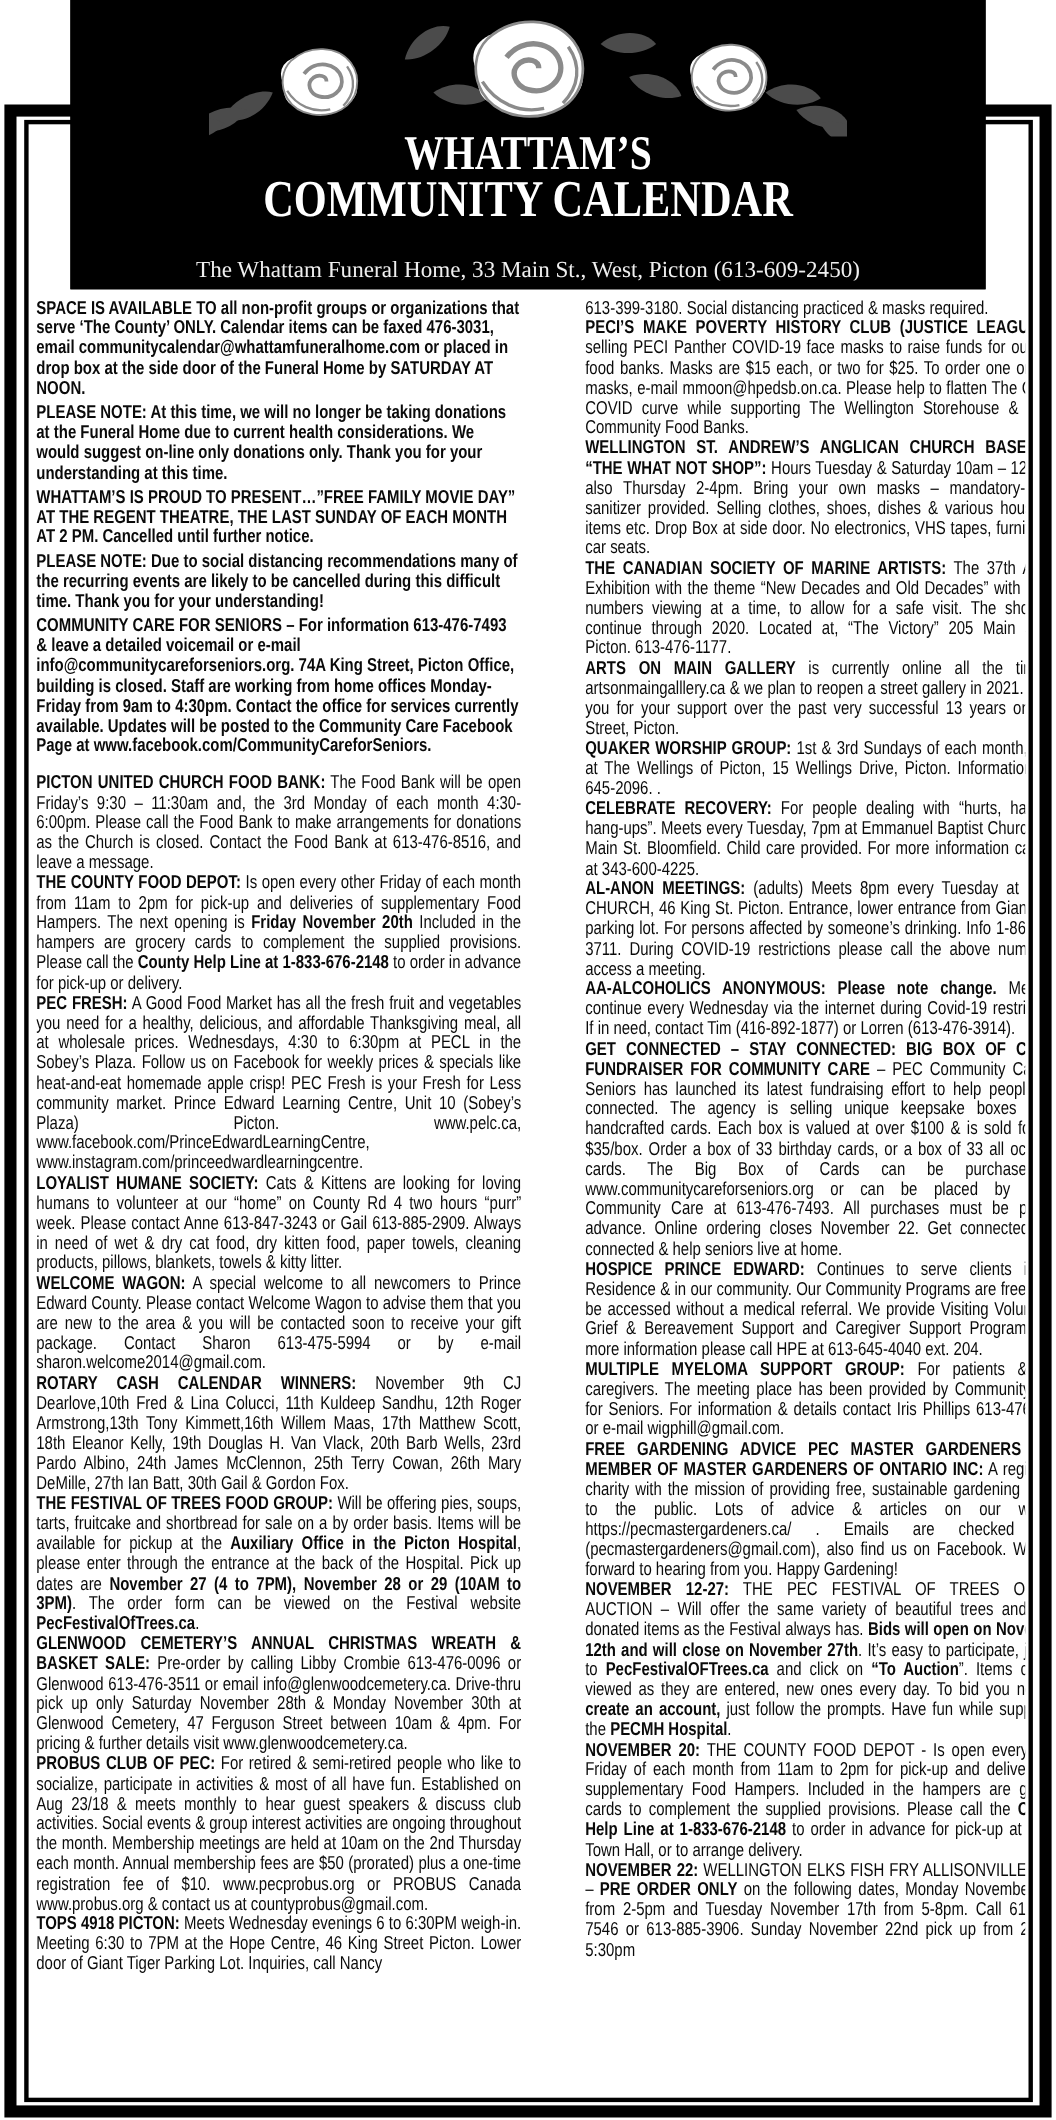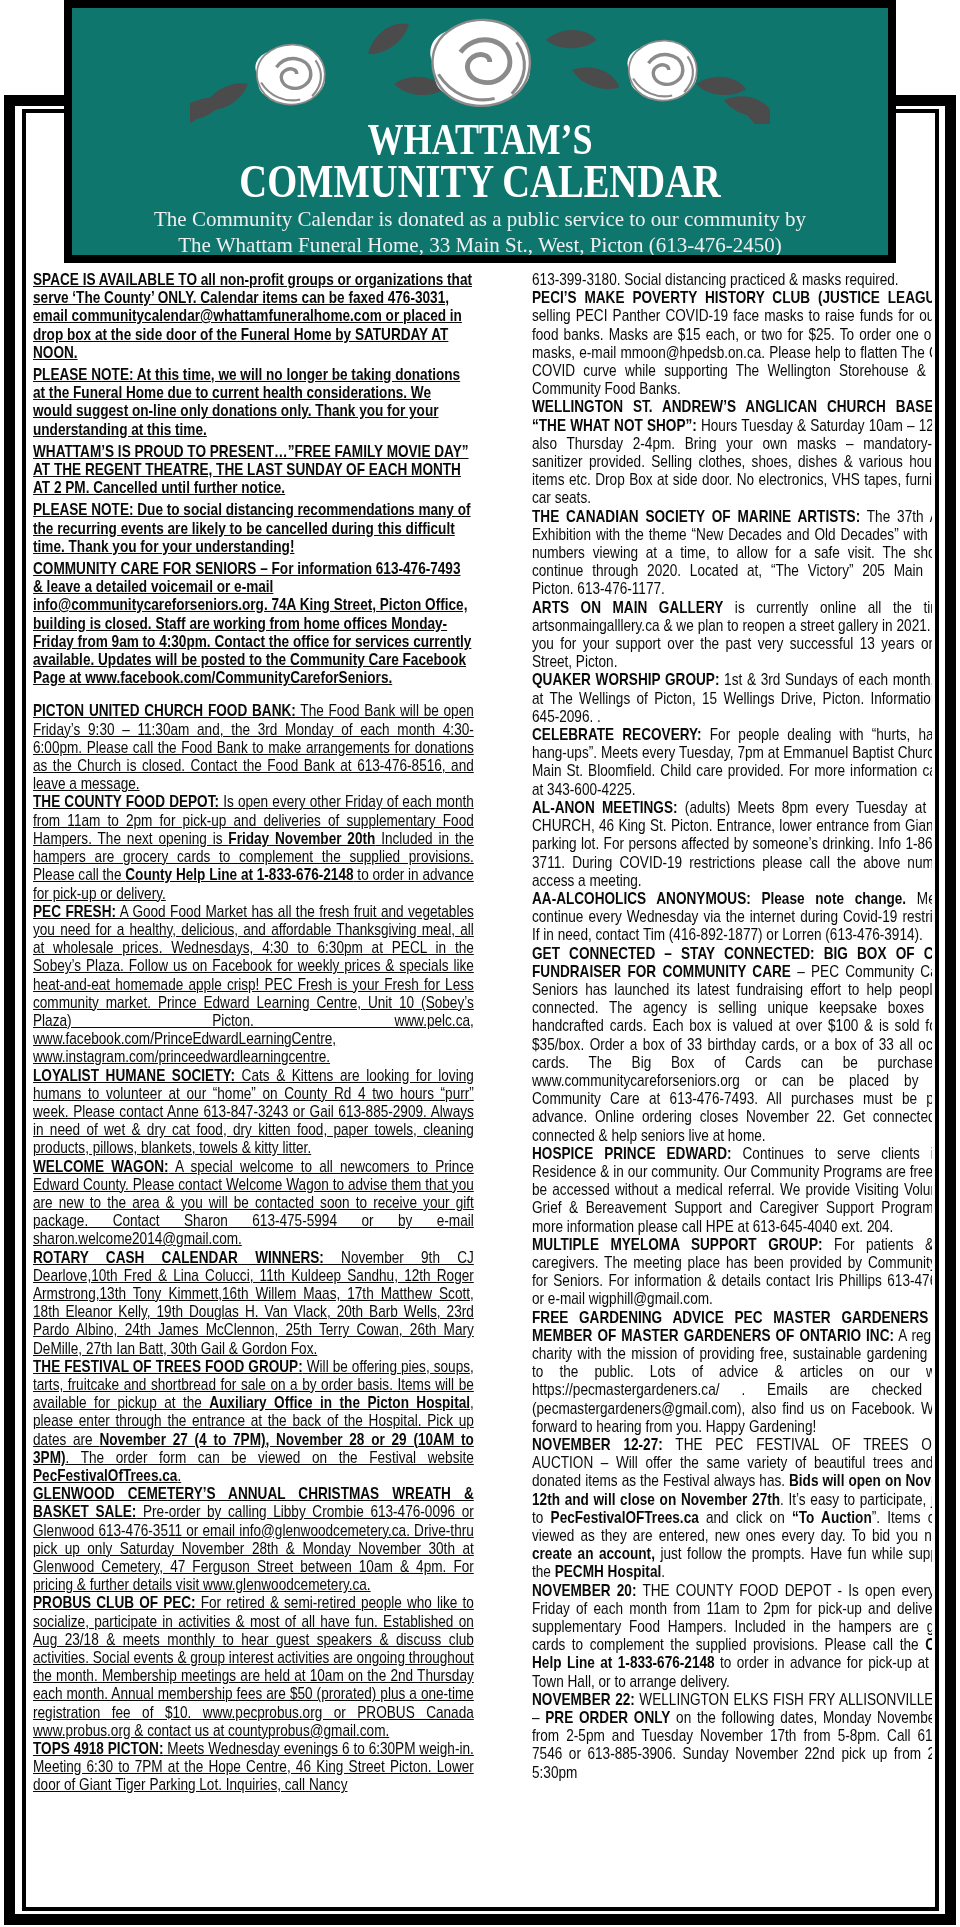--- a/index.html
+++ b/index.html
@@ -13,21 +13,21 @@
     position:absolute; left:4px; right:4px; top:95px; bottom:2px;
     border:11px solid #000; z-index:1;
   }
   .inner-frame {
     position:absolute; left:22px; right:21px; top:109px; bottom:16px;
     border:4px solid #000; z-index:1;
   }
   
   .header {
     position:absolute; left:64px; top:0; width:832px; height:263px;
-    box-sizing:border-box; border:8px solid #000; background:#0f766e;
+    box-sizing:border-box; border:8px solid #000; background:#000000;
     z-index:3; color:#fff; overflow:hidden;
   }
   .roses { position:absolute; top:4px; left:50%; transform:translateX(-50%); }
   .title1, .title2 {
     position:absolute; left:0; width:100%; text-align:center;
     font-family:"Liberation Serif", serif; font-weight:bold; color:#ffffff;
     transform:scaleX(0.82); white-space:nowrap;
   }
   .title1 { top:110px; font-size:44px; line-height:1; }
   .title2 { top:150px; font-size:47px; line-height:1; }
@@ -37,21 +37,21 @@
     font-size:21px; line-height:1; white-space:nowrap;
   }
   .sub1 { top:201px; }
   .sub2 { top:227px; }
   
   .content {
     position:absolute; left:33px; top:271px; width:899px; height:1632px;
     z-index:2; overflow:hidden;
   }
   .col { position:absolute; top:0; height:100%; overflow:hidden; }
-  .col.left  { left:0;     width:441px;text-decoration:underline; }
+  .col.left  { left:0;     width:441px; }
   .col.right { left:459px; width:440px;margin-left:40px; }
   .col-inner {
     transform:scaleX(0.8); transform-origin:0 0;
     font-size:17px; line-height:18.2px;
   }
   .col.left  .col-inner { width:551px; }
   .col.right .col-inner { width:550px; }
   p.para { margin:0; padding:0; text-align:justify; }
   p.intro { text-align:left; font-weight:bold; margin-bottom:4px; }
   p.gap-above { margin-top:15px; }
@@ -89,22 +89,21 @@
     <use href="#leaf" transform="translate(506,72) rotate(14)"></use>
     <use href="#leaf" transform="translate(534,88) rotate(24)"></use>
     <use href="#leaf" transform="translate(556,100) rotate(34)"></use>
 
     <use href="#rose" transform="translate(100,62) scale(0.85)"></use>
     <use href="#rose" transform="translate(290,50) scale(1.22)"></use>
     <use href="#rose" transform="translate(472,58) scale(0.85)"></use>
   </svg>
   <div class="title1">WHATTAM’S</div>
   <div class="title2">COMMUNITY CALENDAR</div>
-  <div class="sub sub1">The Community Calendar is donated as a public service to our community by</div>
-  <div class="sub sub2">The Whattam Funeral Home, 33 Main St., West, Picton  (613-476-2450)</div>
+  <div class="sub sub2">The Whattam Funeral Home, 33 Main St., West, Picton  (613-609-2450)</div>
 </div>
 
 <div class="content">
   <div class="col left">
     <div class="col-inner">
         <p class="para intro"><span class="b">SPACE IS AVAILABLE TO all non-profit groups or organizations that serve ‘The County’ ONLY. Calendar items can be faxed 476-3031, email communitycalendar@whattamfuneralhome.com or placed in drop box at the side door of the Funeral Home by SATURDAY AT NOON.</span></p>
         <p class="para intro"><span class="b">PLEASE NOTE: At this time, we will no longer be taking donations at the Funeral Home due to current health considerations. We would suggest on-line only donations only. Thank you for your understanding at this time.</span></p>
         <p class="para intro"><span class="b">WHATTAM’S IS PROUD TO PRESENT…”FREE FAMILY MOVIE DAY” AT THE REGENT THEATRE, THE LAST SUNDAY OF EACH MONTH AT 2 PM. Cancelled until further notice.</span></p>
         <p class="para intro"><span class="b">PLEASE NOTE: Due to social distancing recommendations many of the recurring events are likely to be cancelled during this difficult time. Thank you for your understanding!</span></p>
         <p class="para intro"><span class="b">COMMUNITY CARE FOR SENIORS – For information 613-476-7493 &amp; leave a detailed voicemail or e-mail info@communitycareforseniors.org. 74A King Street, Picton Office, building is closed. Staff are working from home offices Monday-Friday from 9am to 4:30pm. Contact the office for services currently available. Updates will be posted to the Community Care Facebook Page at www.facebook.com/CommunityCareforSeniors.</span></p>

